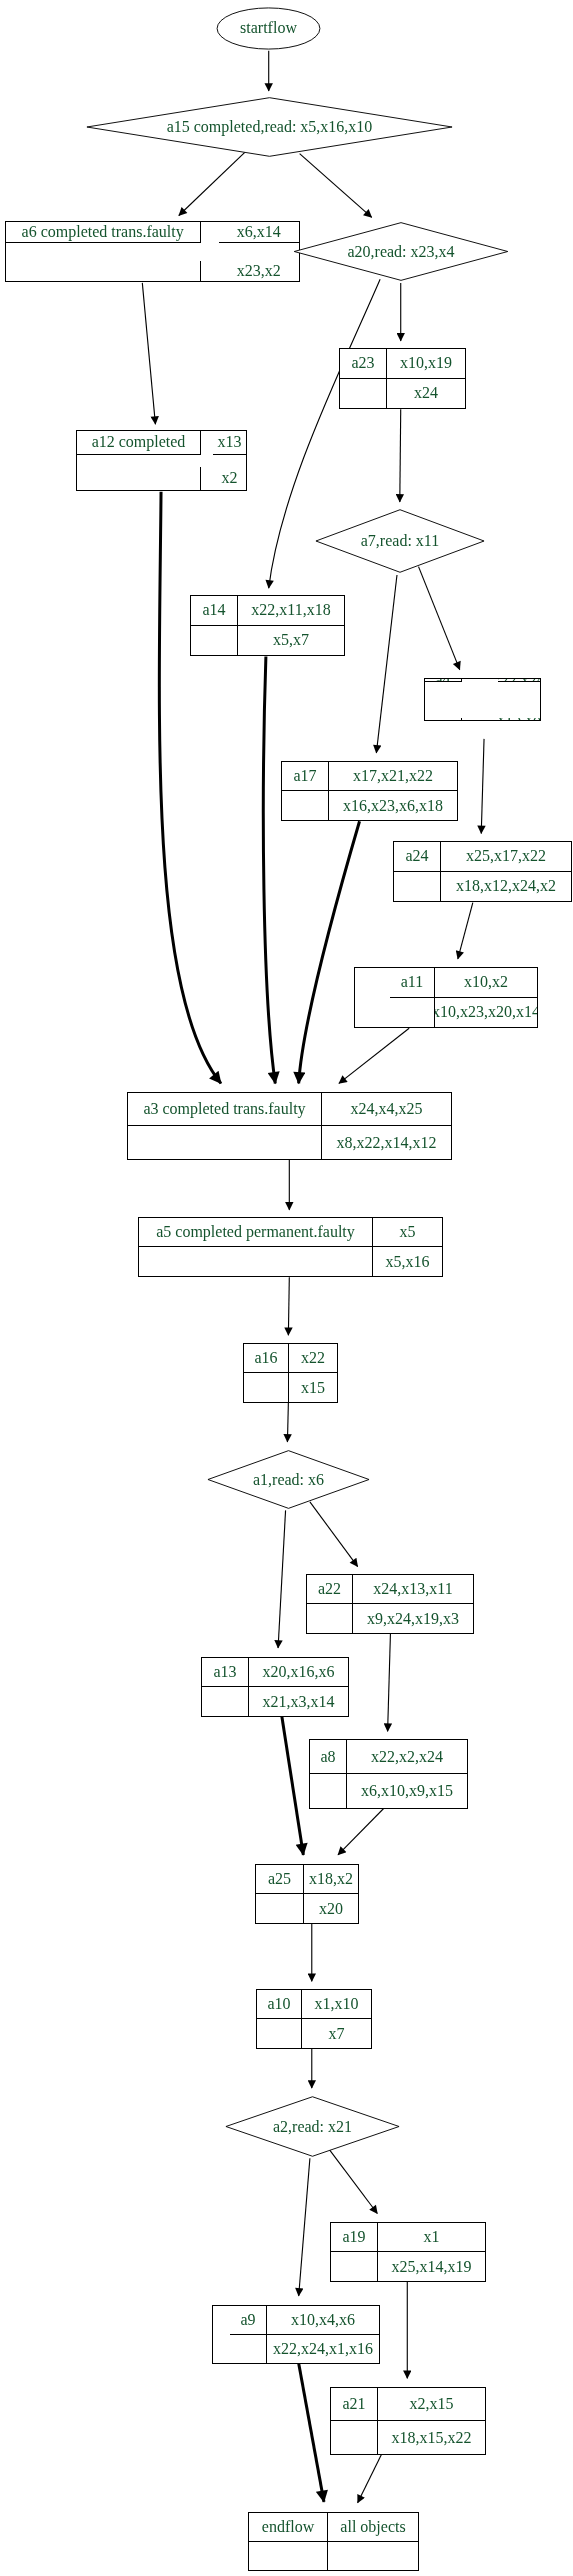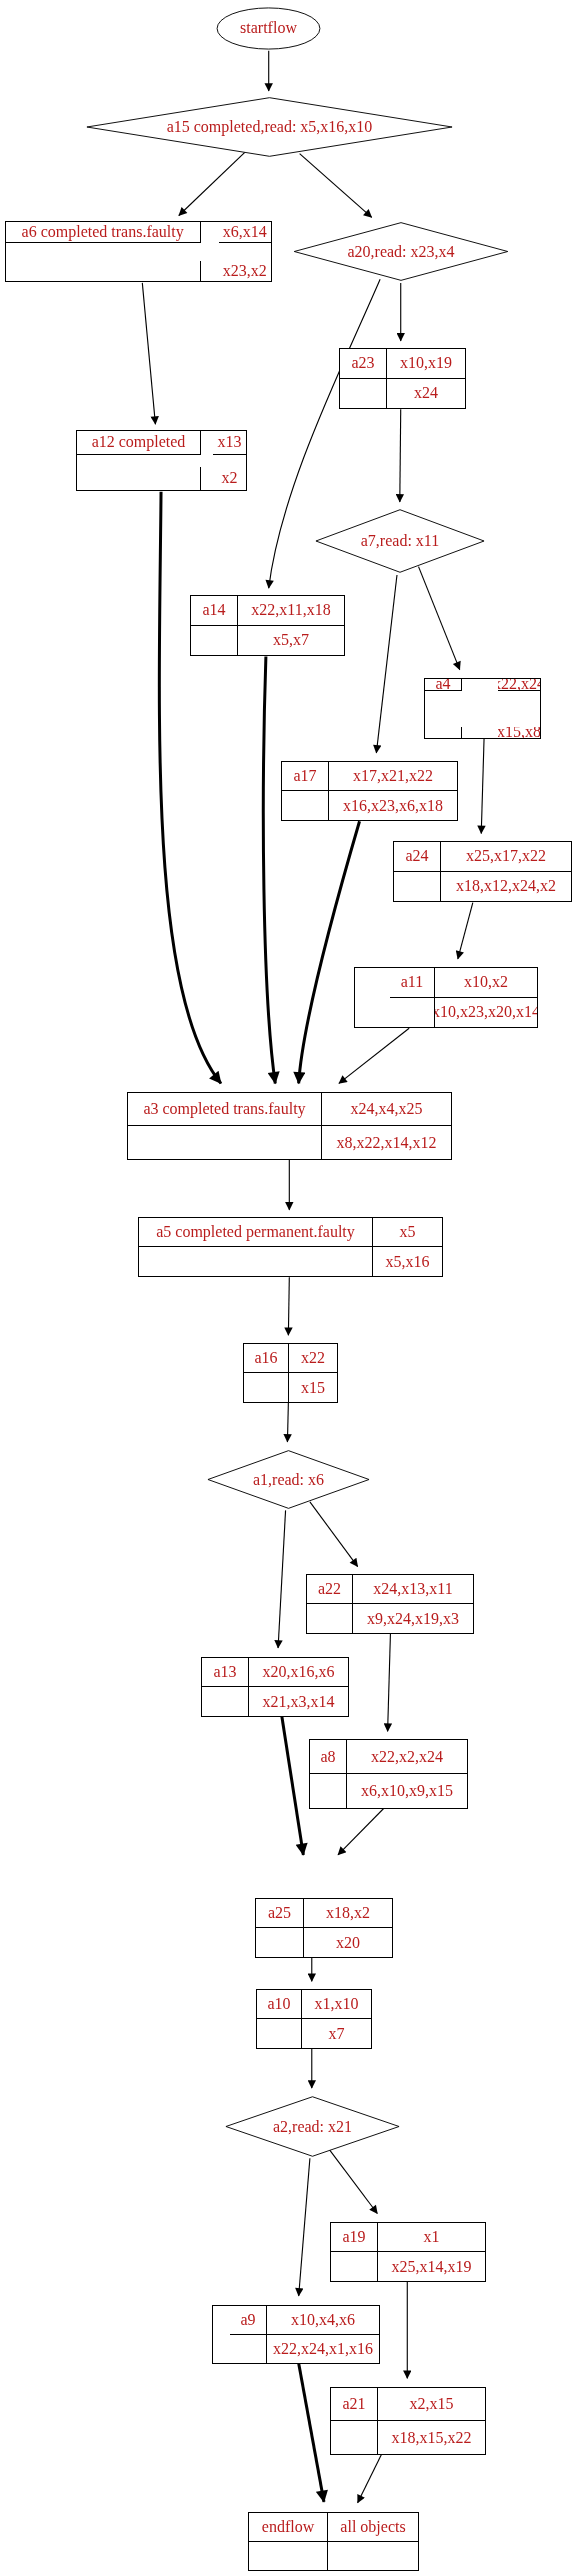--- a/index.html
+++ b/index.html
@@ -1,18 +1,18 @@
 <!DOCTYPE html>
 <html style="font-size:15px"><head>
 <meta charset="utf-8">
 <style>
   html,body{margin:0;padding:0;background:#ffffff;}
   .canvas{
     position:relative;width:573px;height:2576px;background:#ffffff;
-    font-family:"Liberation Serif","DejaVu Serif",serif;color:#b91c1c;
+    font-family:"Liberation Serif","DejaVu Serif",serif;color:#14532d;
     overflow:hidden;
     text-align:right;
   }
   svg.edges{position:absolute;left:0;top:0;z-index:0;}
   .edge{fill:none;stroke:#000;stroke-width:1.2px;}
   .edge.thick{stroke-width:3.2px;}
   .node{position:absolute;z-index:1;font-size:16px;line-height:1;}
   .record{display:grid;grid-template-rows:1fr 1fr;background:#fff;border:0.9px solid #000;box-sizing:border-box;}
   .cell{display:flex;align-items:center;justify-content:center;white-space:nowrap;overflow:hidden;box-sizing:border-box;}
   .cell.tl{border-right:0.9px solid #000;border-bottom:0.9px solid #000;}
@@ -72,21 +72,21 @@
         <ellipse cx="56" cy="23" rx="55" ry="22"></ellipse>
       </svg>
       <span class="label">startflow</span>
     </div>
     <div class="node diamond" style="left: 86px; top: 97px; width: 367px; height: 60px;">
       <svg class="shape" width="367" height="60" viewBox="0 0 392 64">
         <polygon points="196,0.7 391,32 196,63.3 1,32"></polygon>
       </svg>
       <span class="label">a15 completed,read: x5,x16,x10</span>
     </div>
-    <div class="node record" style="left: 4.7px; top: 221px; width: 267px; height: 61px; grid-template-columns: 195px 1fr; gap: 18px;">
+    <div class="node record" style="left: 4.7px; top: 221px; width: 295px; height: 61px; grid-template-columns: 195px 1fr; gap: 18px;">
       <div class="cell tl">a6 completed trans.faulty</div>
       <div class="cell tr">x6,x14</div>
       <div class="cell bl"></div>
       <div class="cell br">x23,x2</div>
     </div>
     <div class="node diamond" style="left: 293px; top: 222px; width: 216px; height: 59px;">
       <svg class="shape" width="216" height="59" viewBox="0 0 230 63">
         <polygon points="115,0.7 229,31.5 115,62.3 1,31.5"></polygon>
       </svg>
       <span class="label">a20,read: x23,x4</span>
@@ -108,21 +108,21 @@
         <polygon points="90.5,0.7 180,34 90.5,67.3 1,34"></polygon>
       </svg>
       <span class="label">a7,read: x11</span>
     </div>
     <div class="node record" style="left: 190px; top: 595px; width: 155px; height: 61px; grid-template-columns: 47px 1fr;">
       <div class="cell tl">a14</div>
       <div class="cell tr">x22,x11,x18</div>
       <div class="cell bl"></div>
       <div class="cell br">x5,x7</div>
     </div>
-    <div class="node record" style="left: 424px; top: 678px; width: 117px; height: 61px; grid-template-columns: 37px 1fr; gap: 36px;">
+    <div class="node record" style="left: 424px; top: 678px; width: 117px; height: 43px; grid-template-columns: 37px 1fr; gap: 36px;">
       <div class="cell tl">a4</div>
       <div class="cell tr">x22,x24</div>
       <div class="cell bl"></div>
       <div class="cell br">x15,x8</div>
     </div>
     <div class="node record" style="left: 281px; top: 761px; width: 177px; height: 60px; grid-template-columns: 47px 1fr;">
       <div class="cell tl">a17</div>
       <div class="cell tr">x17,x21,x22</div>
       <div class="cell bl"></div>
       <div class="cell br">x16,x23,x6,x18</div>
@@ -174,21 +174,21 @@
       <div class="cell tr">x20,x16,x6</div>
       <div class="cell bl"></div>
       <div class="cell br">x21,x3,x14</div>
     </div>
     <div class="node record" style="left: 309px; top: 1739px; width: 159px; height: 70px; grid-template-columns: 37px 1fr;">
       <div class="cell tl">a8</div>
       <div class="cell tr">x22,x2,x24</div>
       <div class="cell bl"></div>
       <div class="cell br">x6,x10,x9,x15</div>
     </div>
-    <div class="node record" style="left: 255px; top: 1864px; width: 138px; height: 60px; grid-template-columns: 48px 1fr; margin-top: 34px;">
+    <div class="node record" style="left: 255px; top: 1864px; width: 104px; height: 60px; grid-template-columns: 48px 1fr;">
       <div class="cell tl">a25</div>
       <div class="cell tr">x18,x2</div>
       <div class="cell bl"></div>
       <div class="cell br">x20</div>
     </div>
     <div class="node record" style="left: 256px; top: 1989px; width: 116px; height: 60px; grid-template-columns: 45px 1fr;">
       <div class="cell tl">a10</div>
       <div class="cell tr">x1,x10</div>
       <div class="cell bl"></div>
       <div class="cell br">x7</div>

